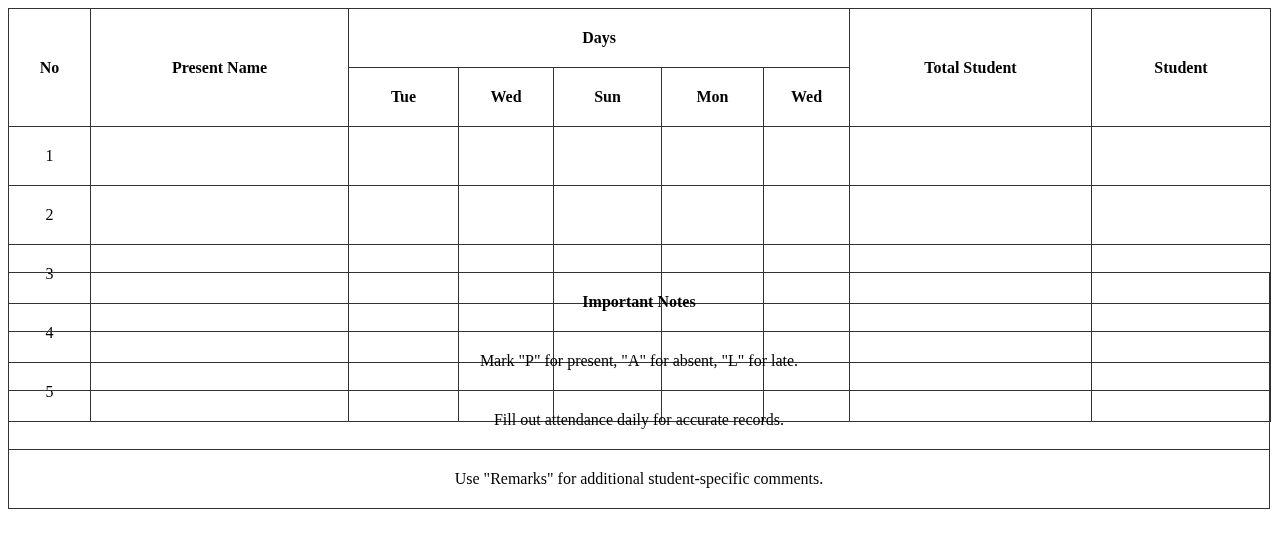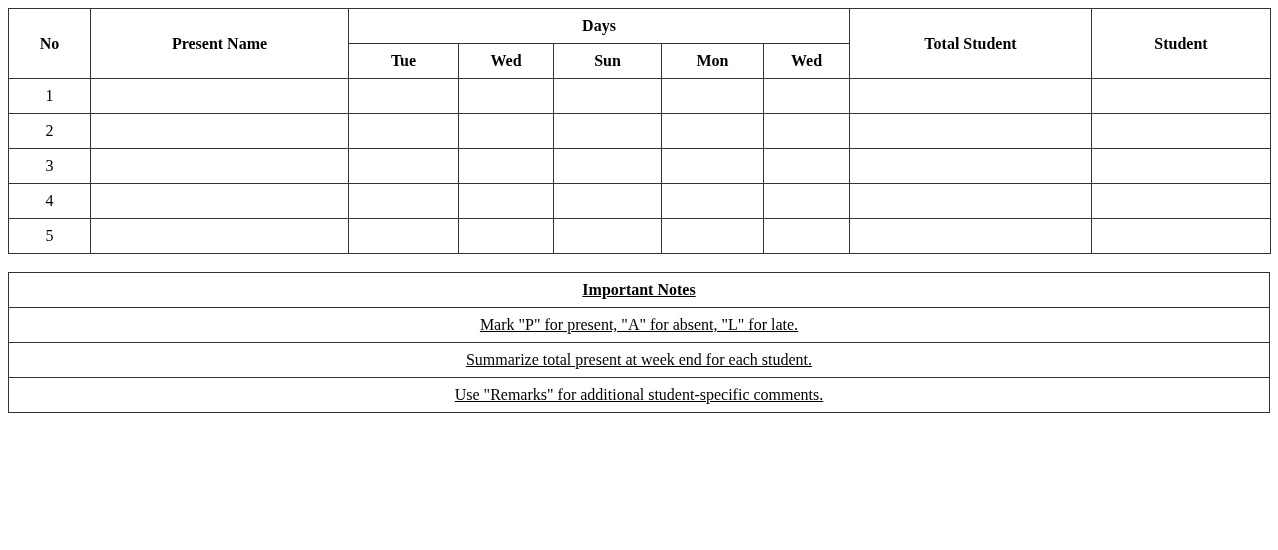--- a/index.html
+++ b/index.html
@@ -6,27 +6,27 @@
   body {
     width: 1278px; height: 550px; overflow: hidden;
     font-family: "Liberation Serif", "DejaVu Serif", serif;
     font-size: 16px; color: #000;
   }
   table { border-collapse: collapse; table-layout: fixed; }
   td, th {
     border: 1px solid #333333;
     text-align: center;
     vertical-align: middle;
-    padding: 0;
+    padding: 12px;
     height: 34px;
     margin-left: 43px;
   }
   th { font-weight: bold; }
   #attendance { position: absolute; left: 8px; top: 8px; width: 1262px; }
-  #notes { position: absolute; left: 8px; top: 272px; width: 1262px; text-decoration: underline; }
+  #notes { position: absolute; left: 8px; top: 272px; width: 1262px; }
 </style>
 </head>
 <body>
 
 <table id="attendance">
   <colgroup>
     <col style="width:82px">
     <col style="width:258px">
     <col style="width:110px">
     <col style="width:95px">
@@ -115,19 +115,19 @@
   <thead>
     <tr>
       <th>Important Notes</th>
     </tr>
   </thead>
   <tbody>
     <tr>
         <td>Mark "P" for present, "A" for absent, "L" for late.</td>
       </tr>
     <tr>
-        <td>Summarize total present at week end for each student.</td>
+        <td>Fill out attendance daily for accurate records.</td>
       </tr>
     <tr>
         <td>Use "Remarks" for additional student-specific comments.</td>
       </tr>
   </tbody>
 </table>
 
 </body></html>

